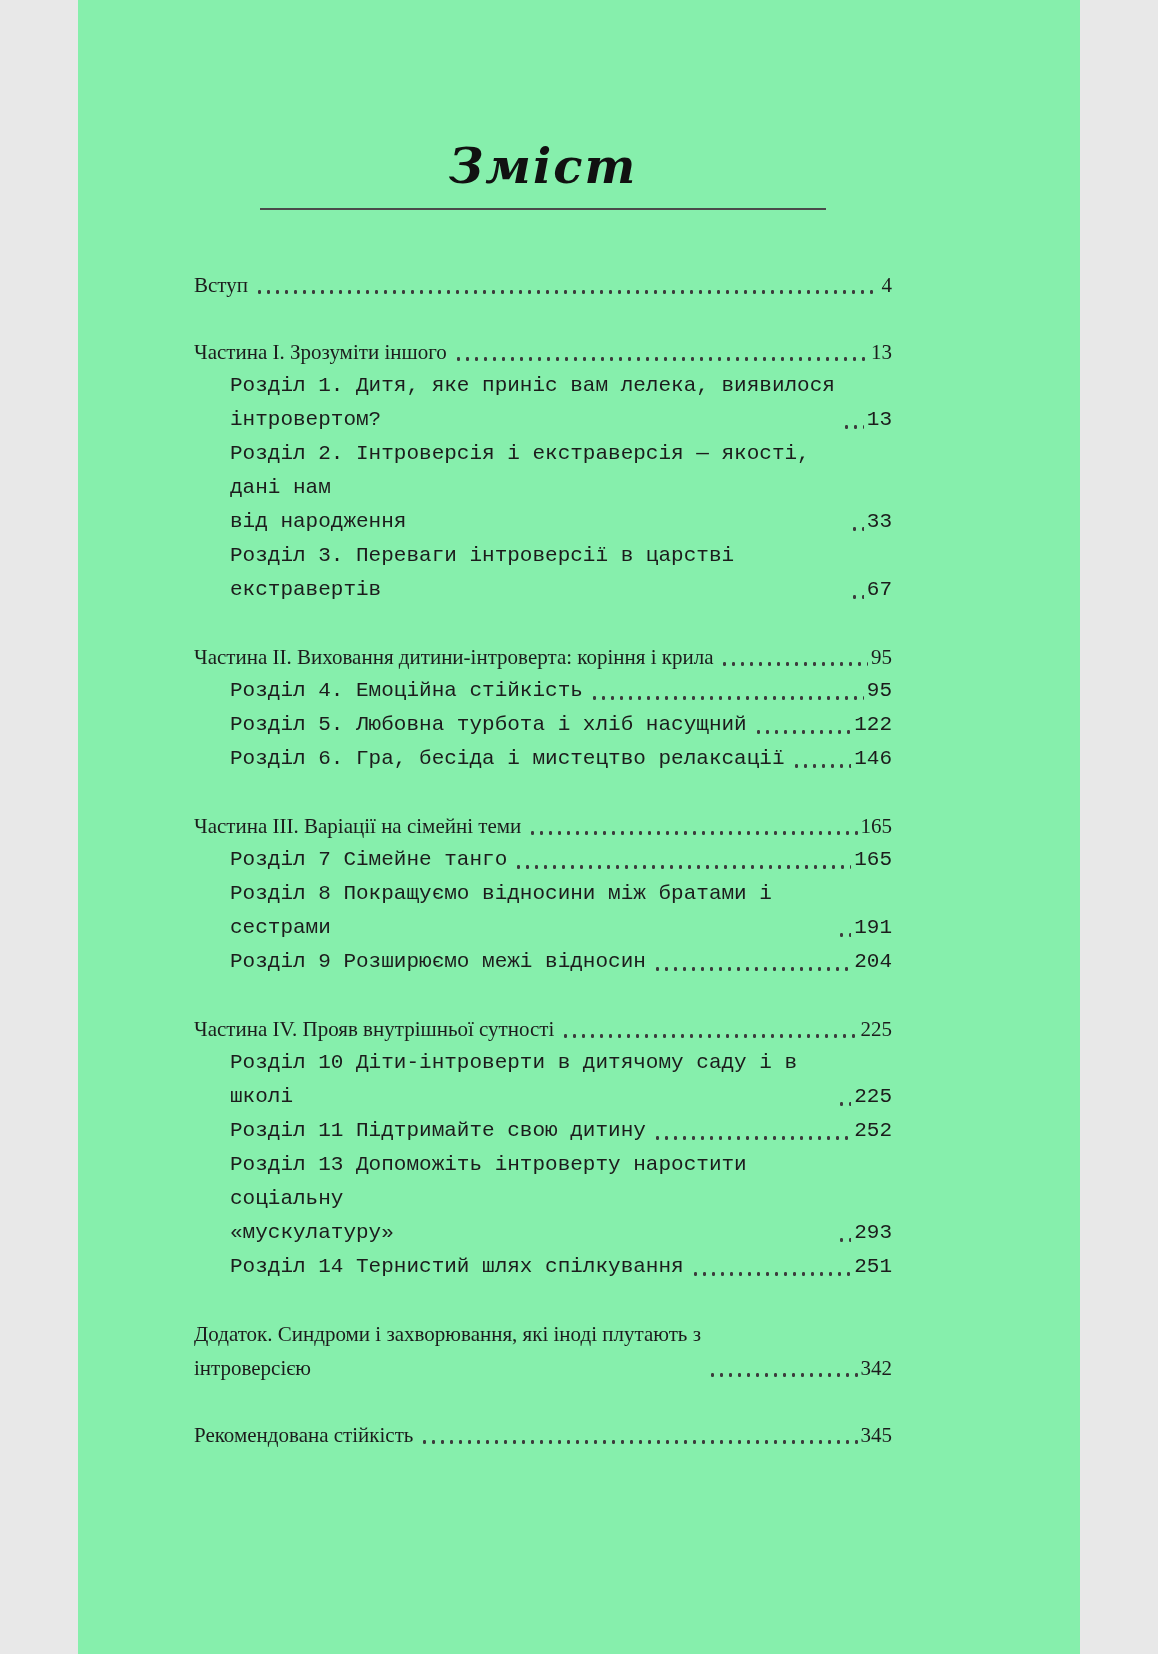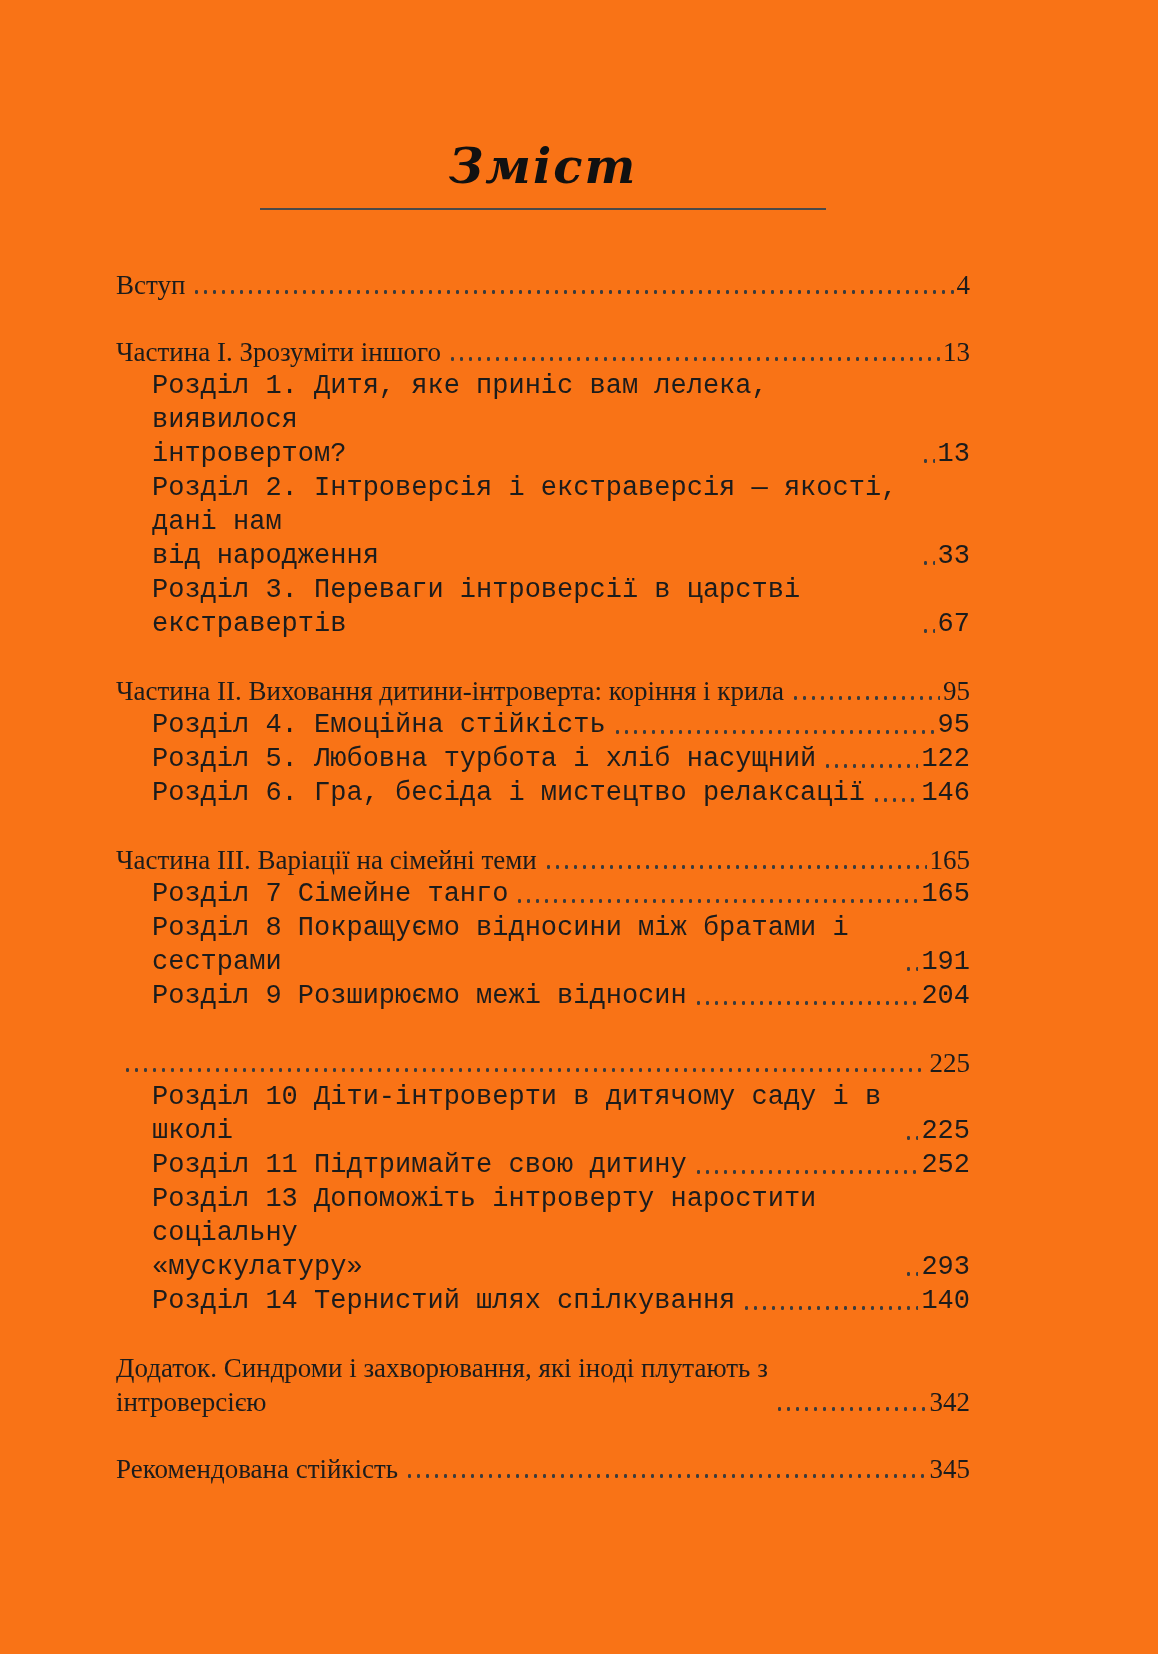--- a/index.html
+++ b/index.html
@@ -1,21 +1,21 @@
 <!DOCTYPE html>
 <html><head>
 <meta charset="utf-8">
 <style>
   html, body { margin: 0; padding: 0; background: #e8e8e8; }
   .page {
     position: relative;
-    width: 1158px;
+    width: 1002px;
     height: 1654px;
     margin: 0 auto;
-    background: #f97316;
+    background: #86efac;
     box-sizing: border-box;
     padding: 138px 188px 0 116px;
     font-family: "Liberation Serif", serif;
     color: #1c1c1c;
   }
   .title-wrap { text-align: center; margin-bottom: 58px; }
   .title {
     margin: 0 0 14px 0;
     font-family: "DejaVu Serif", serif;
     font-style: italic;
@@ -23,21 +23,21 @@
     font-size: 48px;
     letter-spacing: 2px;
     color: #111;
   }
   .title-rule {
     width: 566px;
     height: 0;
     margin: 0 auto;
     border-bottom: 2px solid #4a4a4a;
   }
-  .toc { font-size: 27px; line-height: 34px; }
+  .toc { font-size: 21px; line-height: 34px; }
   .entry {
     display: flex;
     align-items: flex-end;
   }
   .entry.gap { margin-top: 33px; }
   .entry.indent { padding-left: 36px; font-family: Liberation Mono, monospace; }
   .entry .text { white-space: pre-line; }
   .entry .dots {
     flex: 1 1 auto;
     min-width: 14px;
@@ -136,20 +136,21 @@
       <span class="pagenum">191</span>
     </div>
 
     <div class="entry indent">
       <span class="text">Розділ 9 Розширюємо межі відносин</span>
       <span class="dots"></span>
       <span class="pagenum">204</span>
     </div>
 
     <div class="entry gap">
+      <span class="text">Частина IV. Прояв внутрішньої сутності</span>
       <span class="dots"></span>
       <span class="pagenum">225</span>
     </div>
 
     <div class="entry indent">
       <span class="text">Розділ 10 Діти-інтроверти в дитячому саду і в школі</span>
       <span class="dots"></span>
       <span class="pagenum">225</span>
     </div>
 
@@ -163,21 +164,21 @@
     <div class="entry indent">
       <span class="text">Розділ 13 Допоможіть інтроверту наростити соціальну
 «мускулатуру»</span>
       <span class="dots"></span>
       <span class="pagenum">293</span>
     </div>
 
     <div class="entry indent">
       <span class="text">Розділ 14 Тернистий шлях спілкування</span>
       <span class="dots"></span>
-      <span class="pagenum">140</span>
+      <span class="pagenum">251</span>
     </div>
 
     <div class="entry gap">
       <span class="text">Додаток. Синдроми і захворювання, які іноді плутають з
 інтроверсією</span>
       <span class="dots"></span>
       <span class="pagenum">342</span>
     </div>
 
     <div class="entry gap">

